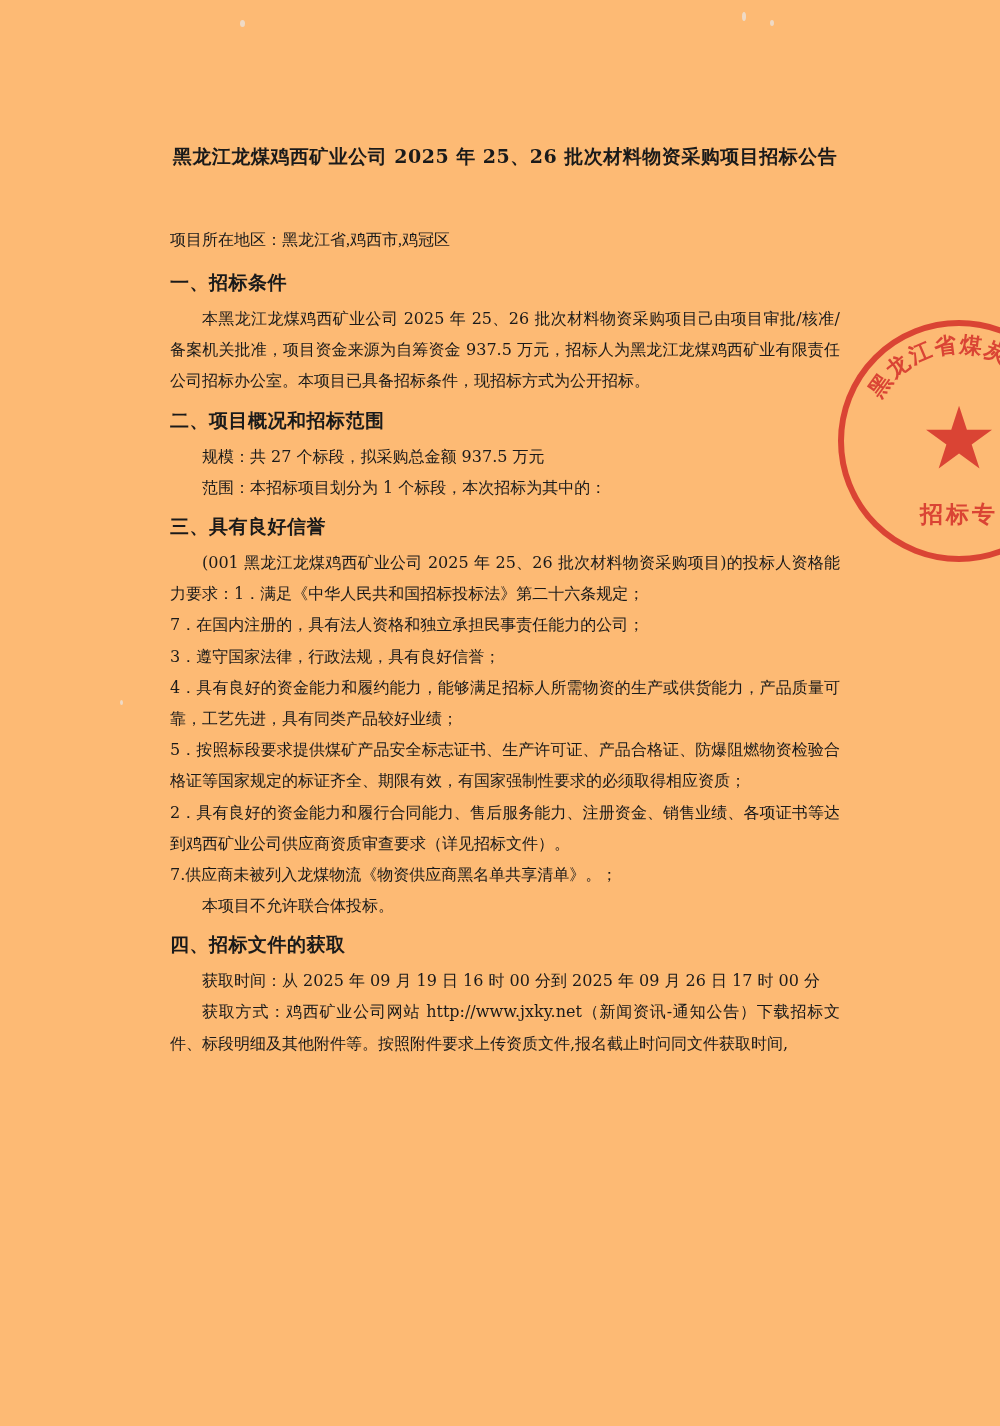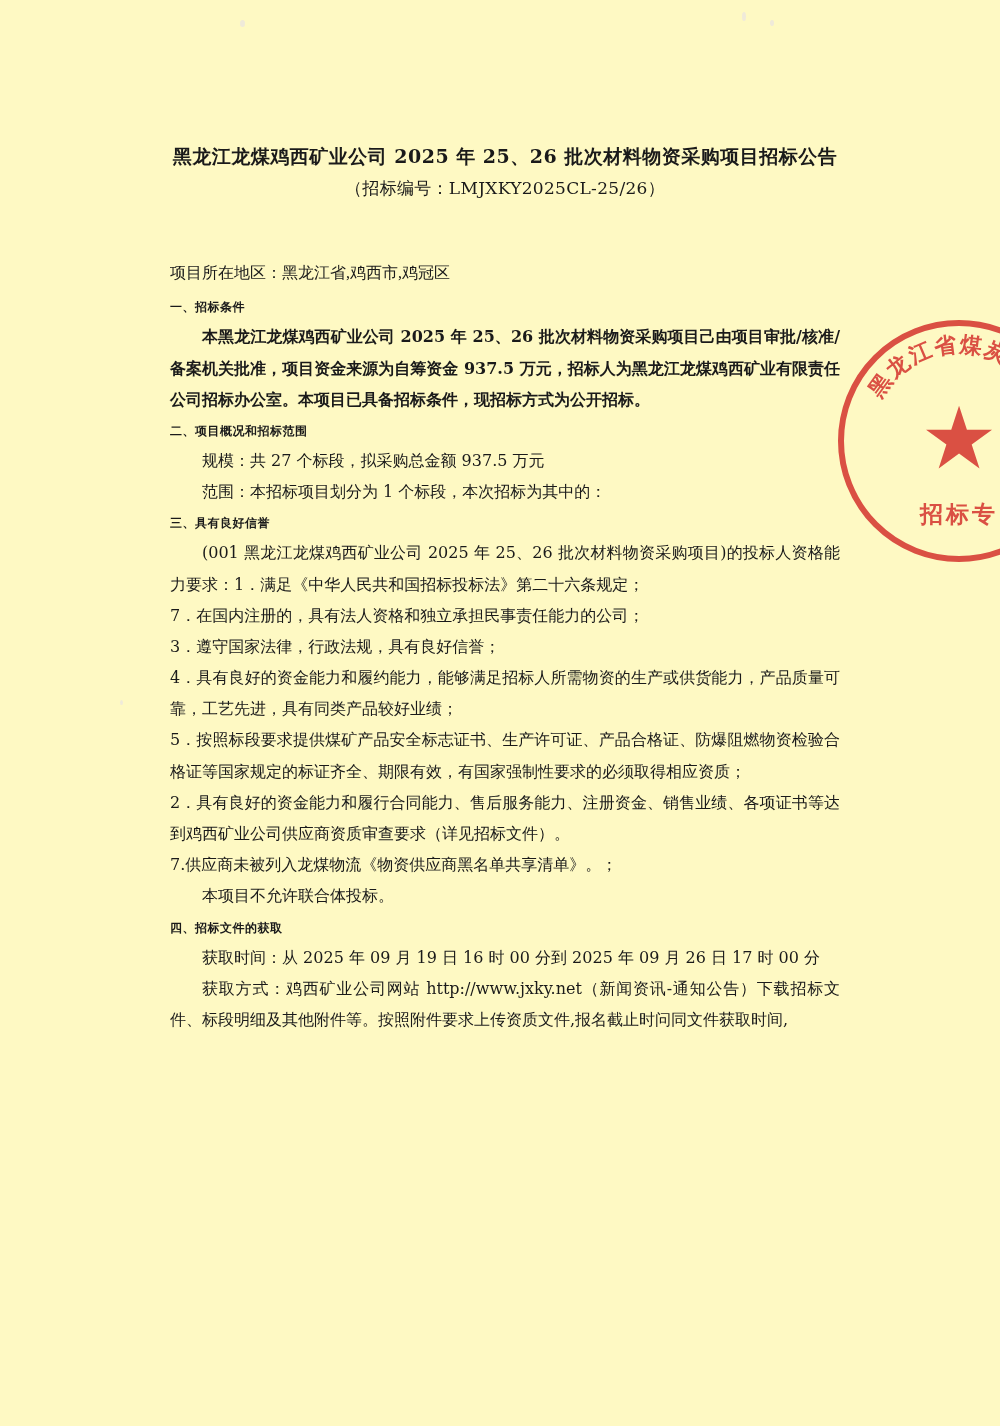--- a/index.html
+++ b/index.html
@@ -12,21 +12,21 @@
     background: #ffffff;
     font-family: "DejaVu Serif", "Liberation Serif", serif;
     color: #1a1a1a;
     position: relative;
     overflow: hidden;
   }
   .page {
     position: relative;
     width: 1000px;
     height: 1426px;
-    background: #fef9c3;
+    background: #fdba74;
     box-sizing: border-box;
   }
   
   .speckle {
     position: absolute;
     background: #e9e4e0;
     border-radius: 50%;
     opacity: .75;
   }
   .content {
@@ -51,35 +51,35 @@
   }
   .gap-1 { height: 54px; }
   .loc {
     font-size: 16px;
     line-height: 1.8;
     margin-bottom: 8px;
     text-indent: 0;
     font-family: Liberation Serif, serif;
   }
   .sec-head {
-    font-size: 12px;
+    font-size: 19px;
     font-weight: bold;
     line-height: 2.0;
     margin-top: 4px;
     margin-bottom: 2px;
     letter-spacing: .5px;
   }
   .para {
     font-size: 16px;
     line-height: 1.95;
     text-align: justify;
     text-justify: inter-ideograph;
   }
   .indent { text-indent: 32px; }
-  .bold { font-weight: bold; }
+  .bold { font-weight: normal; }
 
   
   .seal {
     position: absolute;
     right: -80px;
     top: 320px;
     width: 230px;
     height: 230px;
     border: 6px solid #d32b27;
     border-radius: 50%;
@@ -139,21 +139,20 @@
 <div class="page">
 
   <div class="speckle" style="left:240px;top:20px;width:5px;height:7px;"></div>
   <div class="speckle" style="left:742px;top:12px;width:4px;height:9px;"></div>
   <div class="speckle" style="left:770px;top:20px;width:4px;height:6px;"></div>
   <div class="speckle" style="left:120px;top:700px;width:3px;height:5px;"></div>
 
   <div class="content">
 
     <div class="doc-title">黑龙江龙煤鸡西矿业公司 2025 年 25、26 批次材料物资采购项目招标公告</div>
-    <div class="doc-subtitle">（招标编号：LMJXKY2025CL-25/26）</div>
 
     <div class="gap-1"></div>
 
     <div class="loc">项目所在地区：黑龙江省,鸡西市,鸡冠区</div>
 
     <div class="sec-head">一、招标条件</div>
     <div class="para indent bold">本黑龙江龙煤鸡西矿业公司 2025 年 25、26 批次材料物资采购项目己由项目审批/核准/备案机关批准，项目资金来源为自筹资金 937.5 万元，招标人为黑龙江龙煤鸡西矿业有限责任公司招标办公室。本项目已具备招标条件，现招标方式为公开招标。</div>
 
     <div class="sec-head">二、项目概况和招标范围</div>
     <div class="para indent">规模：共 27 个标段，拟采购总金额 937.5 万元</div>

